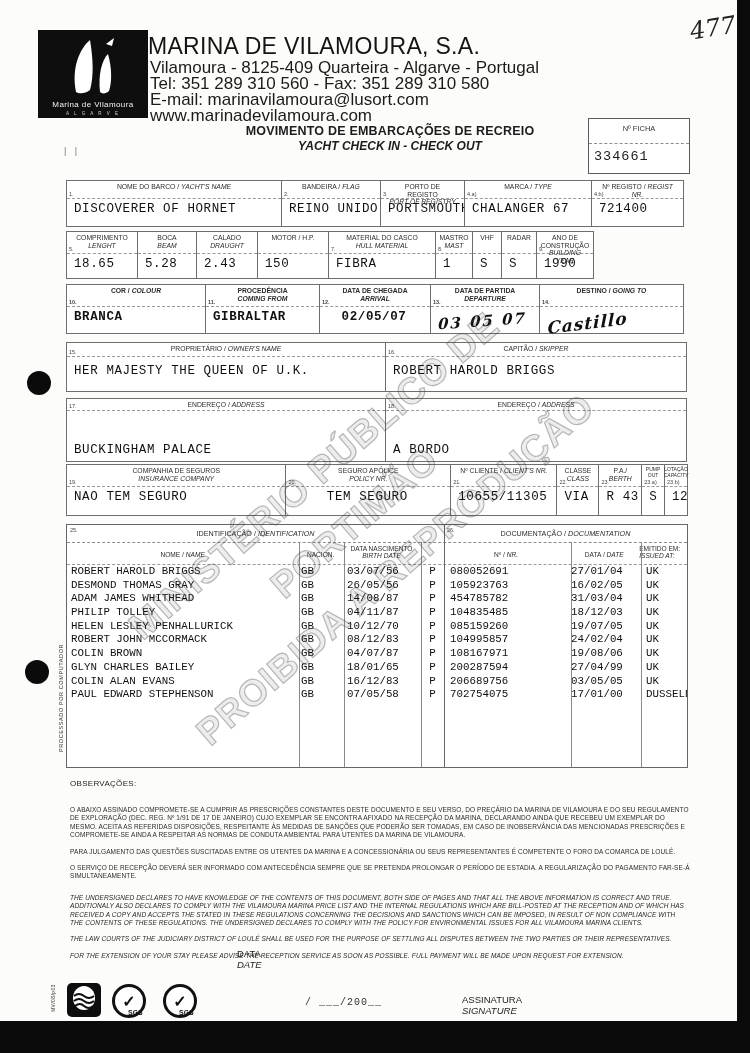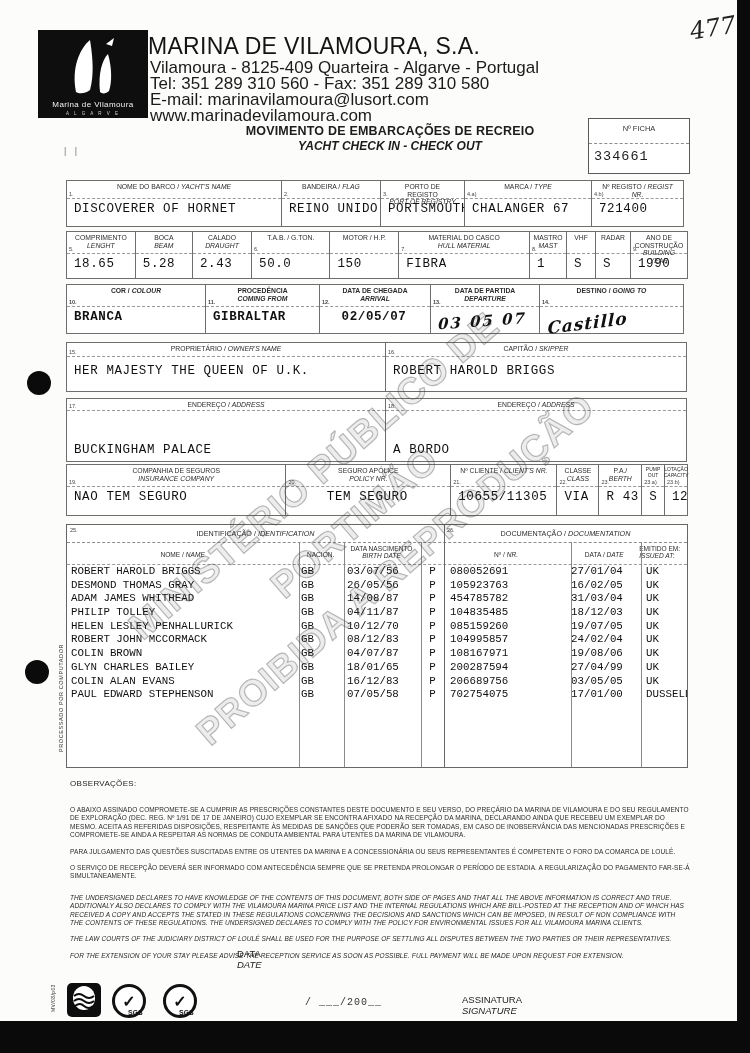--- a/index.html
+++ b/index.html
@@ -45,21 +45,21 @@
   
   .r1{top:180px;height:47px;} .r1 .ch{height:18px;}
   .r2{top:231px;height:48px;} .r2 .ch{height:22px;}
   .r3{top:284px;height:50px;font-weight:bold;} .r3 .ch{height:22px;}
   .r4{top:342px;height:50px;} .r4 .ch{height:14px;} .r4 .cv{padding-top:7px;}
   .r5{top:398px;height:64px;} .r5 .ch{height:14px;}
   .r6{top:464px;height:52px;} .r6 .ch{height:22px;}
   
   .w-name{width:216px}.w-flag{width:100px}.w-port{width:85px}.w-type{width:128px}.w-reg{width:93px}
   .w-len{width:72px}.w-beam{width:60px}.w-dra{width:62px}.w-ton{width:82px}.w-mot{width:72px}
-  .w-hull{width:136px}.w-mast{width:38px}.w-vhf{width:30px}.w-rad{width:36px}.w-year{width:58px}
+  .w-hull{width:108px}.w-mast{width:38px}.w-vhf{width:30px}.w-rad{width:36px}.w-year{width:58px}
   .w-col{width:140px}.w-from{width:115px}.w-arr{width:112px}.w-dep{width:110px}.w-dest{width:145px}
   .w-half-l{width:320px}.w-half-r{width:302px}
   .w-ins{width:222px}.w-pol{width:167px}.w-cli{width:108px}.w-cls{width:43px}.w-ber{width:44px}
   .w-pmp{width:24px}.w-cap{width:24px}
   
   .crew{position:absolute;left:66px;top:524px;width:622px;height:244px;border:1px solid #666;background:#fff;box-sizing:border-box;}
   .crew-sections{display:flex;height:17px;border-bottom:1px dashed #8d8d8d;}
   .sec{position:relative;display:flex;align-items:center;justify-content:center;font-size:7.2px;color:#2b2b2b;}
   .sec .en{font-style:italic;}
   .sec-id{width:377px;} .sec-doc{flex:1;}
@@ -210,27 +210,20 @@
     </div>
     <div class="cell w-dra stack">
       <div class="ch">
           <span class="flbl">
             <span>CALADO</span>
             <span class="en">DRAUGHT</span>
           </span>
         </div>
       <div class="cv">2.43</div>
     </div>
-    <div class="cell w-ton">
-      <div class="ch">
-          <span class="fnum">6.</span>
-        <span class="flbl"><span>T.A.B. / G.TON.</span></span>
-        </div>
-      <div class="cv">50.0</div>
-    </div>
     <div class="cell w-mot">
       <div class="ch">
           <span class="flbl"><span>MOTOR / H.P.</span></span>
         </div>
       <div class="cv">150</div>
     </div>
     <div class="cell w-hull stack">
       <div class="ch">
           <span class="fnum">7.</span>
         <span class="flbl">

